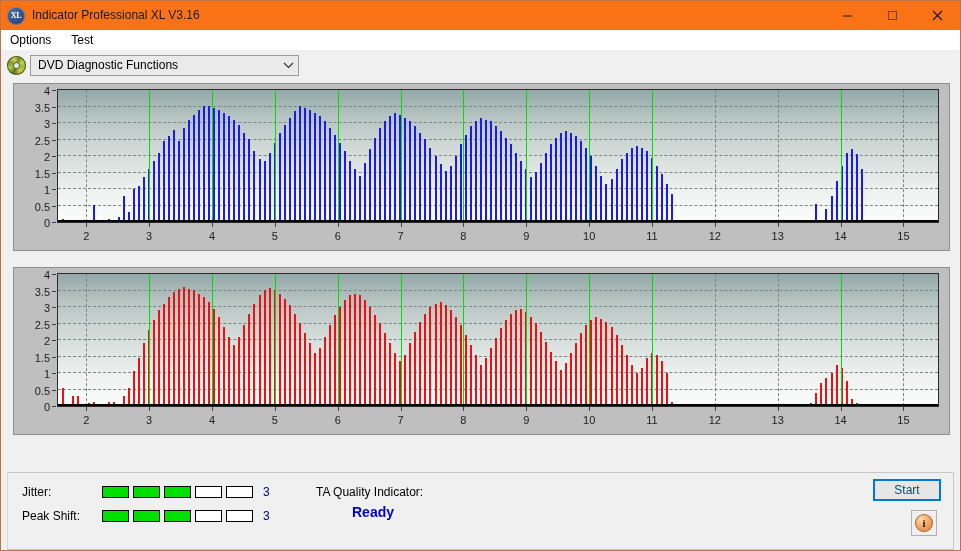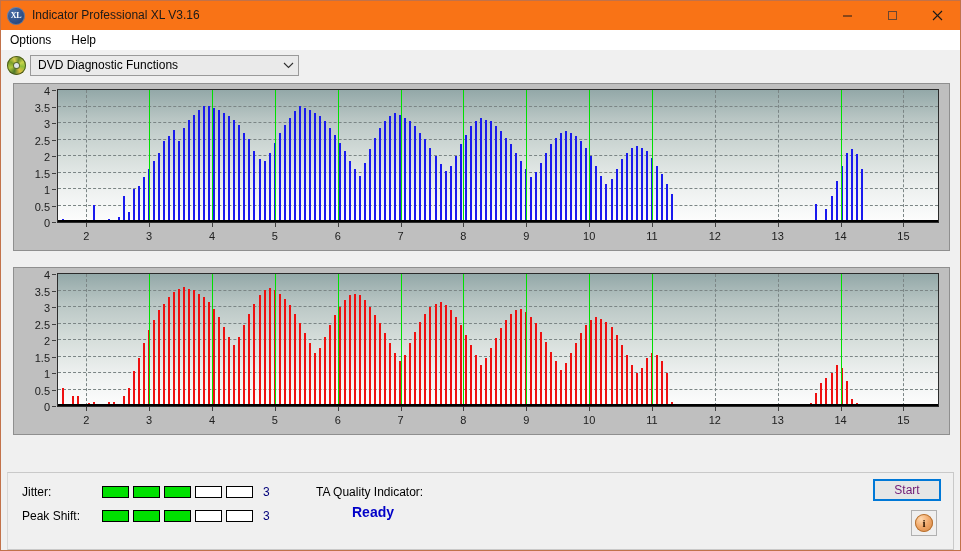--- a/index.html
+++ b/index.html
@@ -193,21 +193,21 @@
   }
   .ta-value {
     position: absolute; font-size: 14px; font-weight: bold; color: #0000c8;
   }
   .start-btn {
     position: absolute;
     width: 68px; height: 22px;
     box-sizing: border-box;
     border: 2px solid #0078d7;
     background: #e6e6e6;
-    font-size: 12px; color: #701a75;
+    font-size: 12px; color: #0c4a6e;
     display: flex; align-items: center; justify-content: center;
     font-family: "Liberation Sans", sans-serif;
   }
   .info-btn {
     position: absolute;
     width: 26px; height: 26px;
     box-sizing: border-box;
     border: 1px solid #b0b0b0;
     background: #efefef;
     display: flex; align-items: center; justify-content: center;
@@ -257,21 +257,21 @@
         <svg width="11" height="11" viewBox="0 0 11 11">
             <line x1="1" y1="1" x2="10" y2="10" stroke="#1a1a1a" stroke-width="1.1"></line>
             <line x1="10" y1="1" x2="1" y2="10" stroke="#1a1a1a" stroke-width="1.1"></line>
           </svg>
       </div>
     </div>
   </div>
 
   <div class="menubar">
     <div class="menu-item">Options</div>
-    <div class="menu-item">Help</div>
+    <div class="menu-item">Test</div>
   </div>
 
   <div class="toolbar">
     <div class="disc-icon"></div>
     <div class="combo" id="combo-func">
       <div class="combo-label">DVD Diagnostic Functions</div>
       <div class="arrow">
         <svg width="11" height="7" viewBox="0 0 11 7">
             <polyline points="1,1 5.5,5.5 10,1" fill="none" stroke="#303030" stroke-width="1.1"></polyline>
           </svg>

